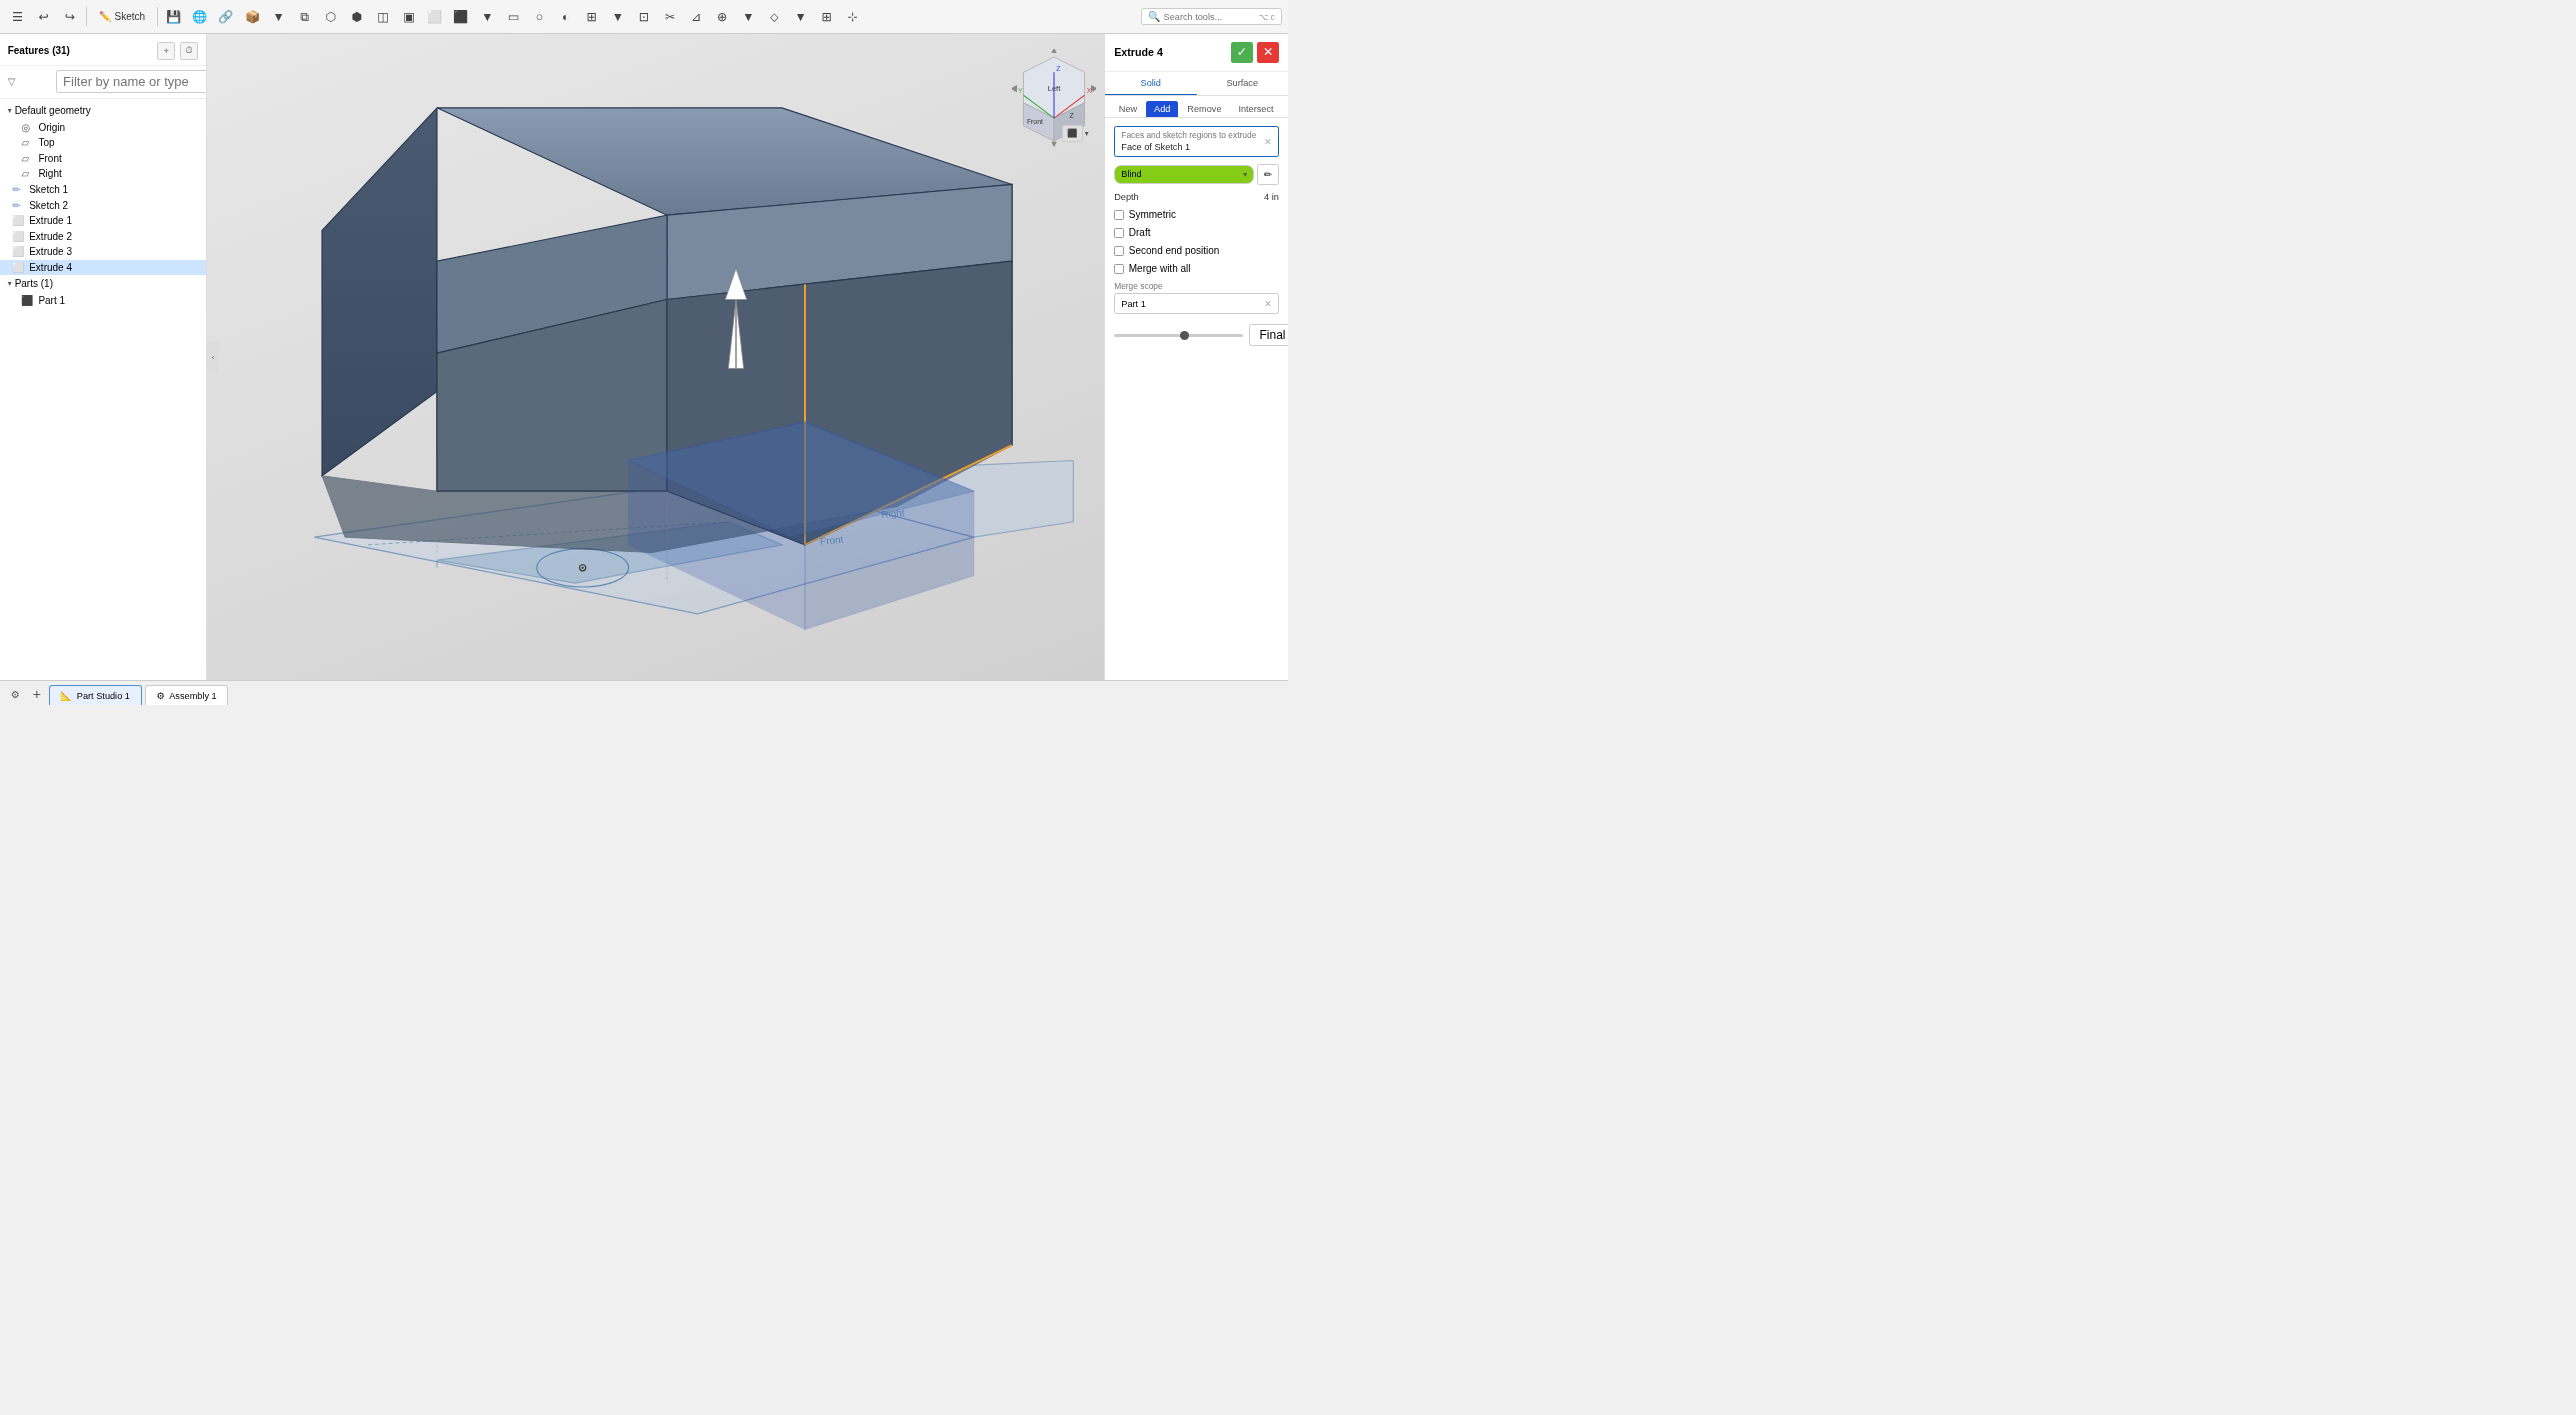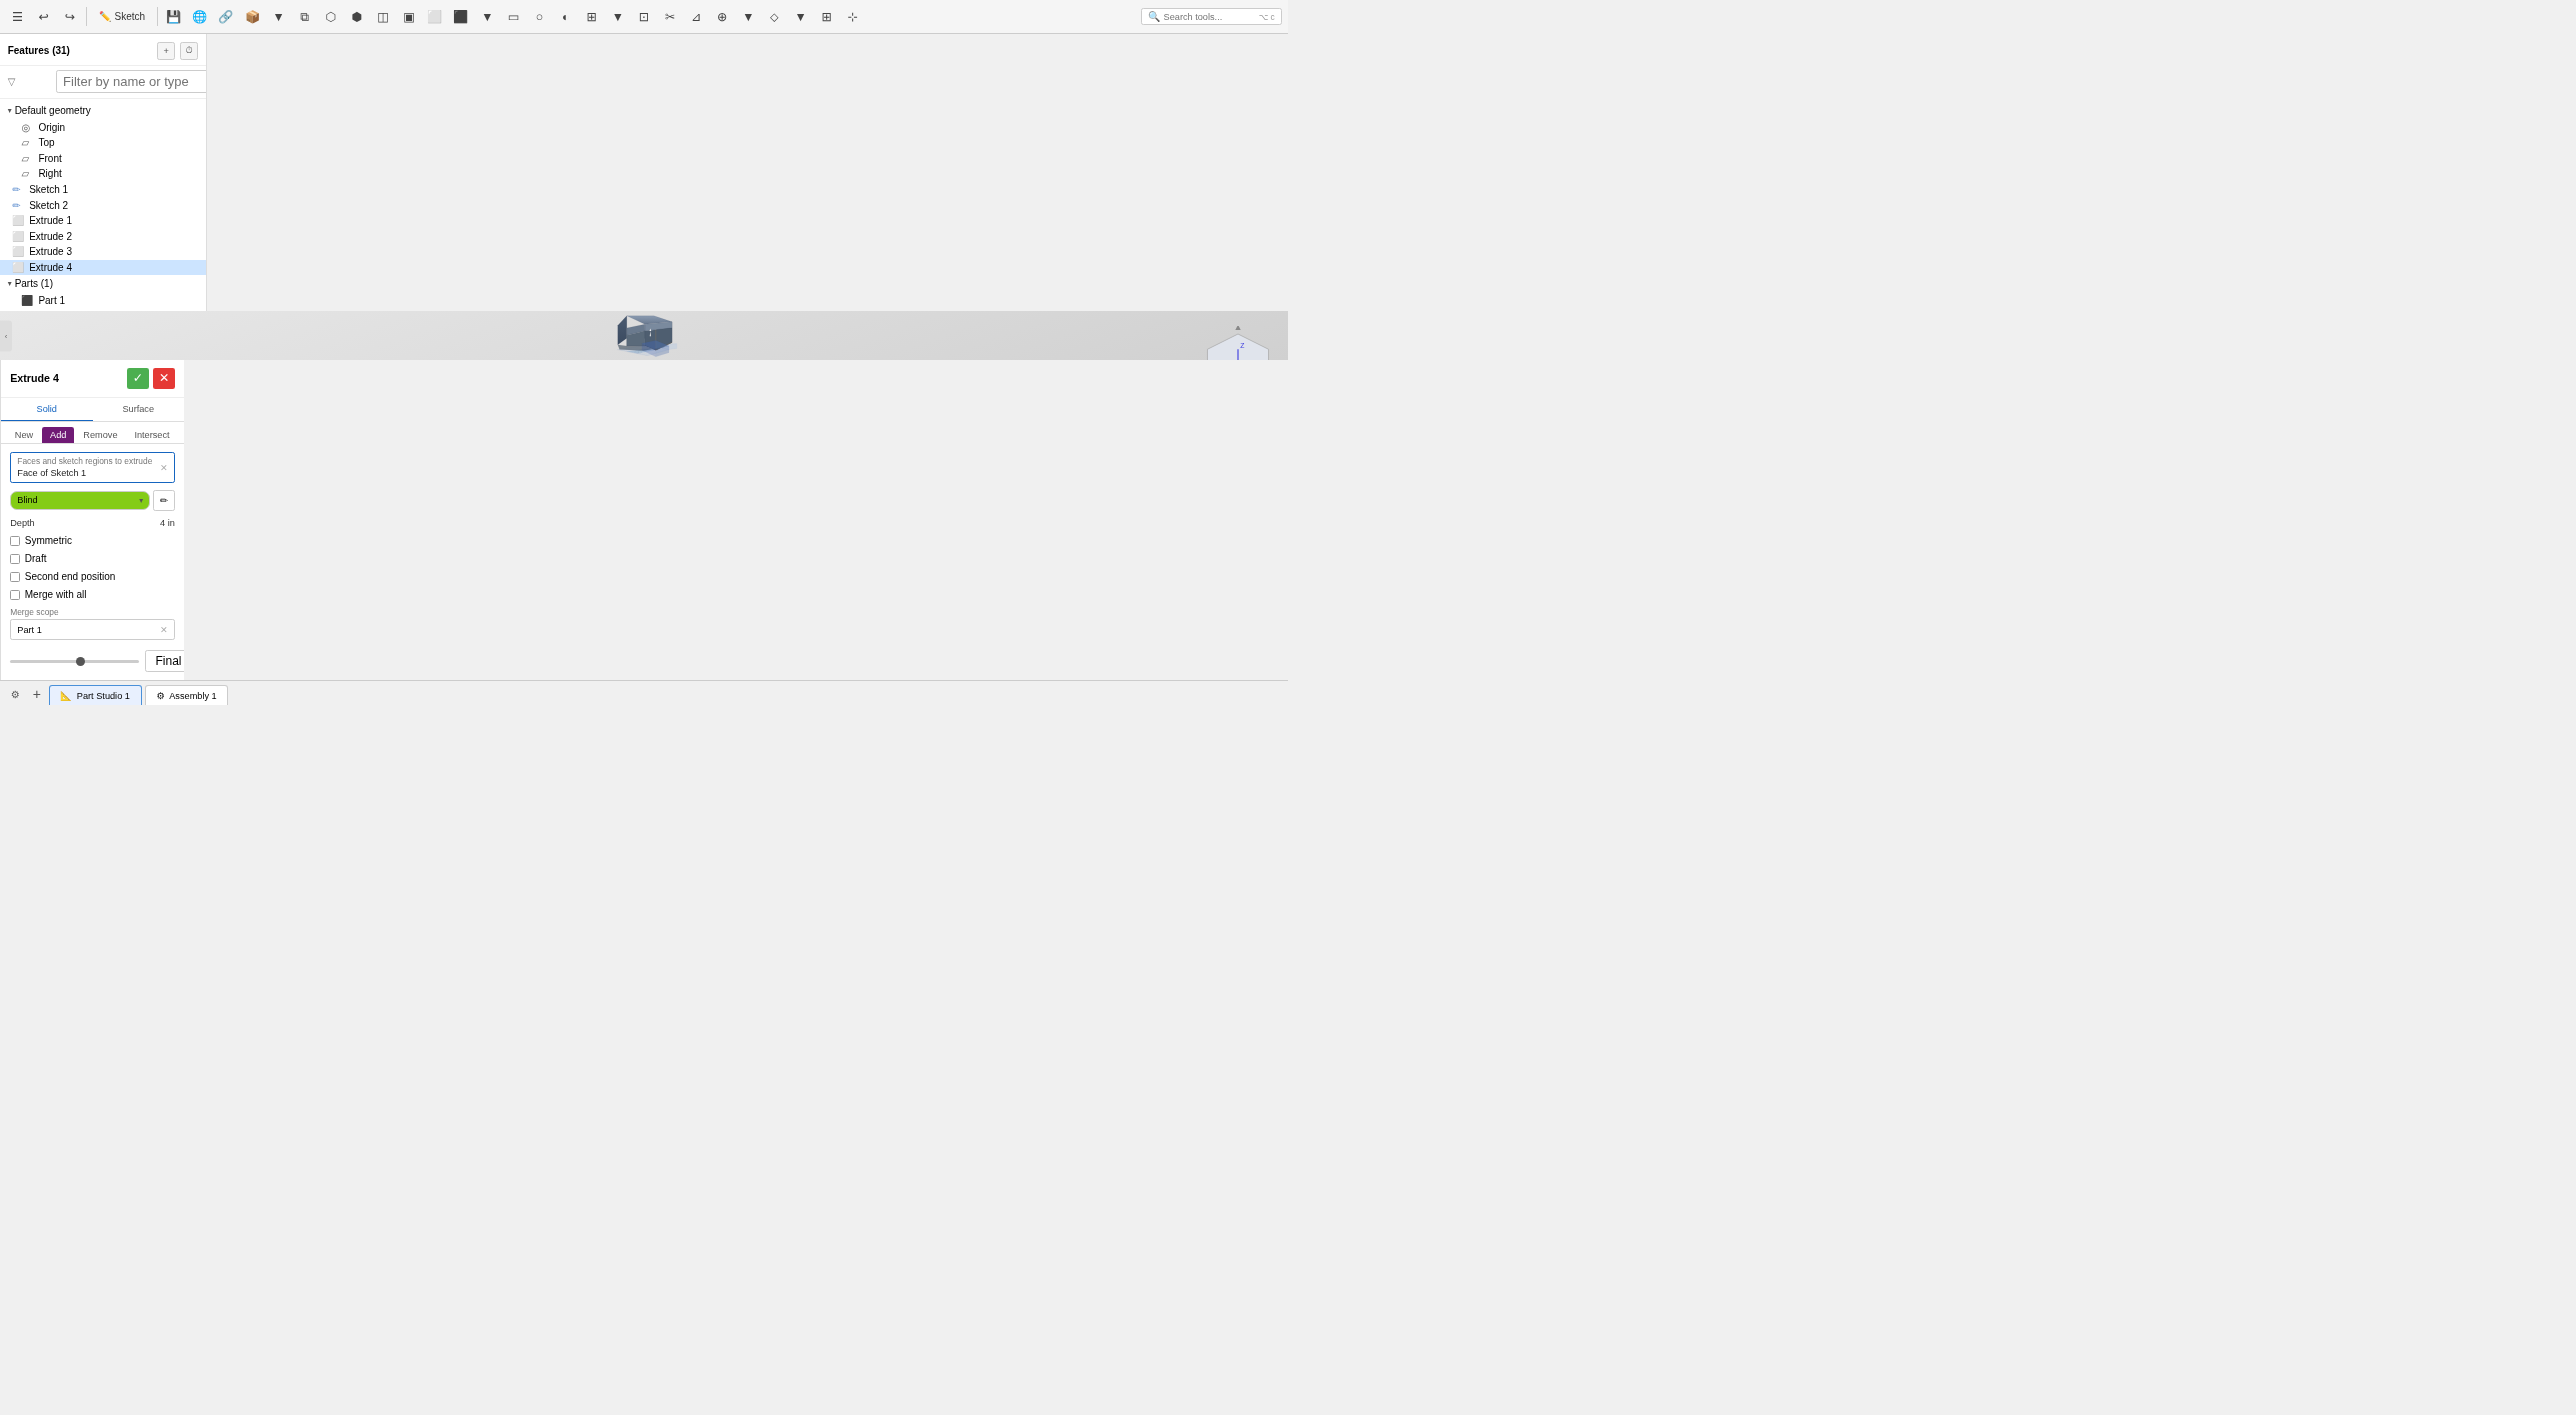--- a/index.html
+++ b/index.html
@@ -27,21 +27,21 @@
       margin-left: auto; display: flex; align-items: center;
       border: 0.8px solid #ccc; border-radius: 2.3px; background: white;
       padding: 2.3px 6.1px; gap: 3.1px; min-width: 123px;
     }
     .search-box input {
       border: none; outline: none; font-size: 9.2px; width: 92px; color: #666;
     }
 
     
     .main-layout {
-      display: flex; height: calc(708px - 34px - 28px); flex-direction: column;
+      display: flex; height: calc(708px - 34px - 28px);
     }
 
     
     .left-panel {
       width: 207px; background: white; border-right: 0.8px solid #ddd;
       display: flex; flex-direction: column; overflow: hidden;
     }
     .panel-header {
       display: flex; align-items: center; padding: 7.7px 7.7px 4.6px 7.7px;
       border-bottom: 0.8px solid #eee; gap: 4.6px;
@@ -119,21 +119,21 @@
     .rp-tab.active { color: #1565c0; border-bottom-color: #1565c0; font-weight: 500; }
 
     .rp-op-tabs {
       display: flex; border-bottom: 0.8px solid #ddd; padding: 4.6px 6.1px 0;
       gap: 1.5px;
     }
     .rp-op-tab {
       padding: 3.1px 7.7px; font-size: 9.2px; cursor: pointer;
       border-radius: 2.3px 2.3px 0 0; color: #555;
     }
-    .rp-op-tab.active { background: #701a75; color: white; }
+    .rp-op-tab.active { background: #1d4ed8; color: white; }
 
     .rp-body { padding: 7.7px 9.2px; display: flex; flex-direction: column; gap: 7px; }
 
     .rp-field-label { font-size: 8.4px; color: #777; margin-bottom: 1.5px; }
     .rp-field-box {
       border: 1.2px solid #1565c0; border-radius: 2.3px; padding: 3.8px 6.1px;
       font-size: 9.2px; display: flex; align-items: center; gap: 3.1px;
       position: relative;
     }
     .rp-field-value { flex: 1; font-size: 9.2px; color: #222; }

